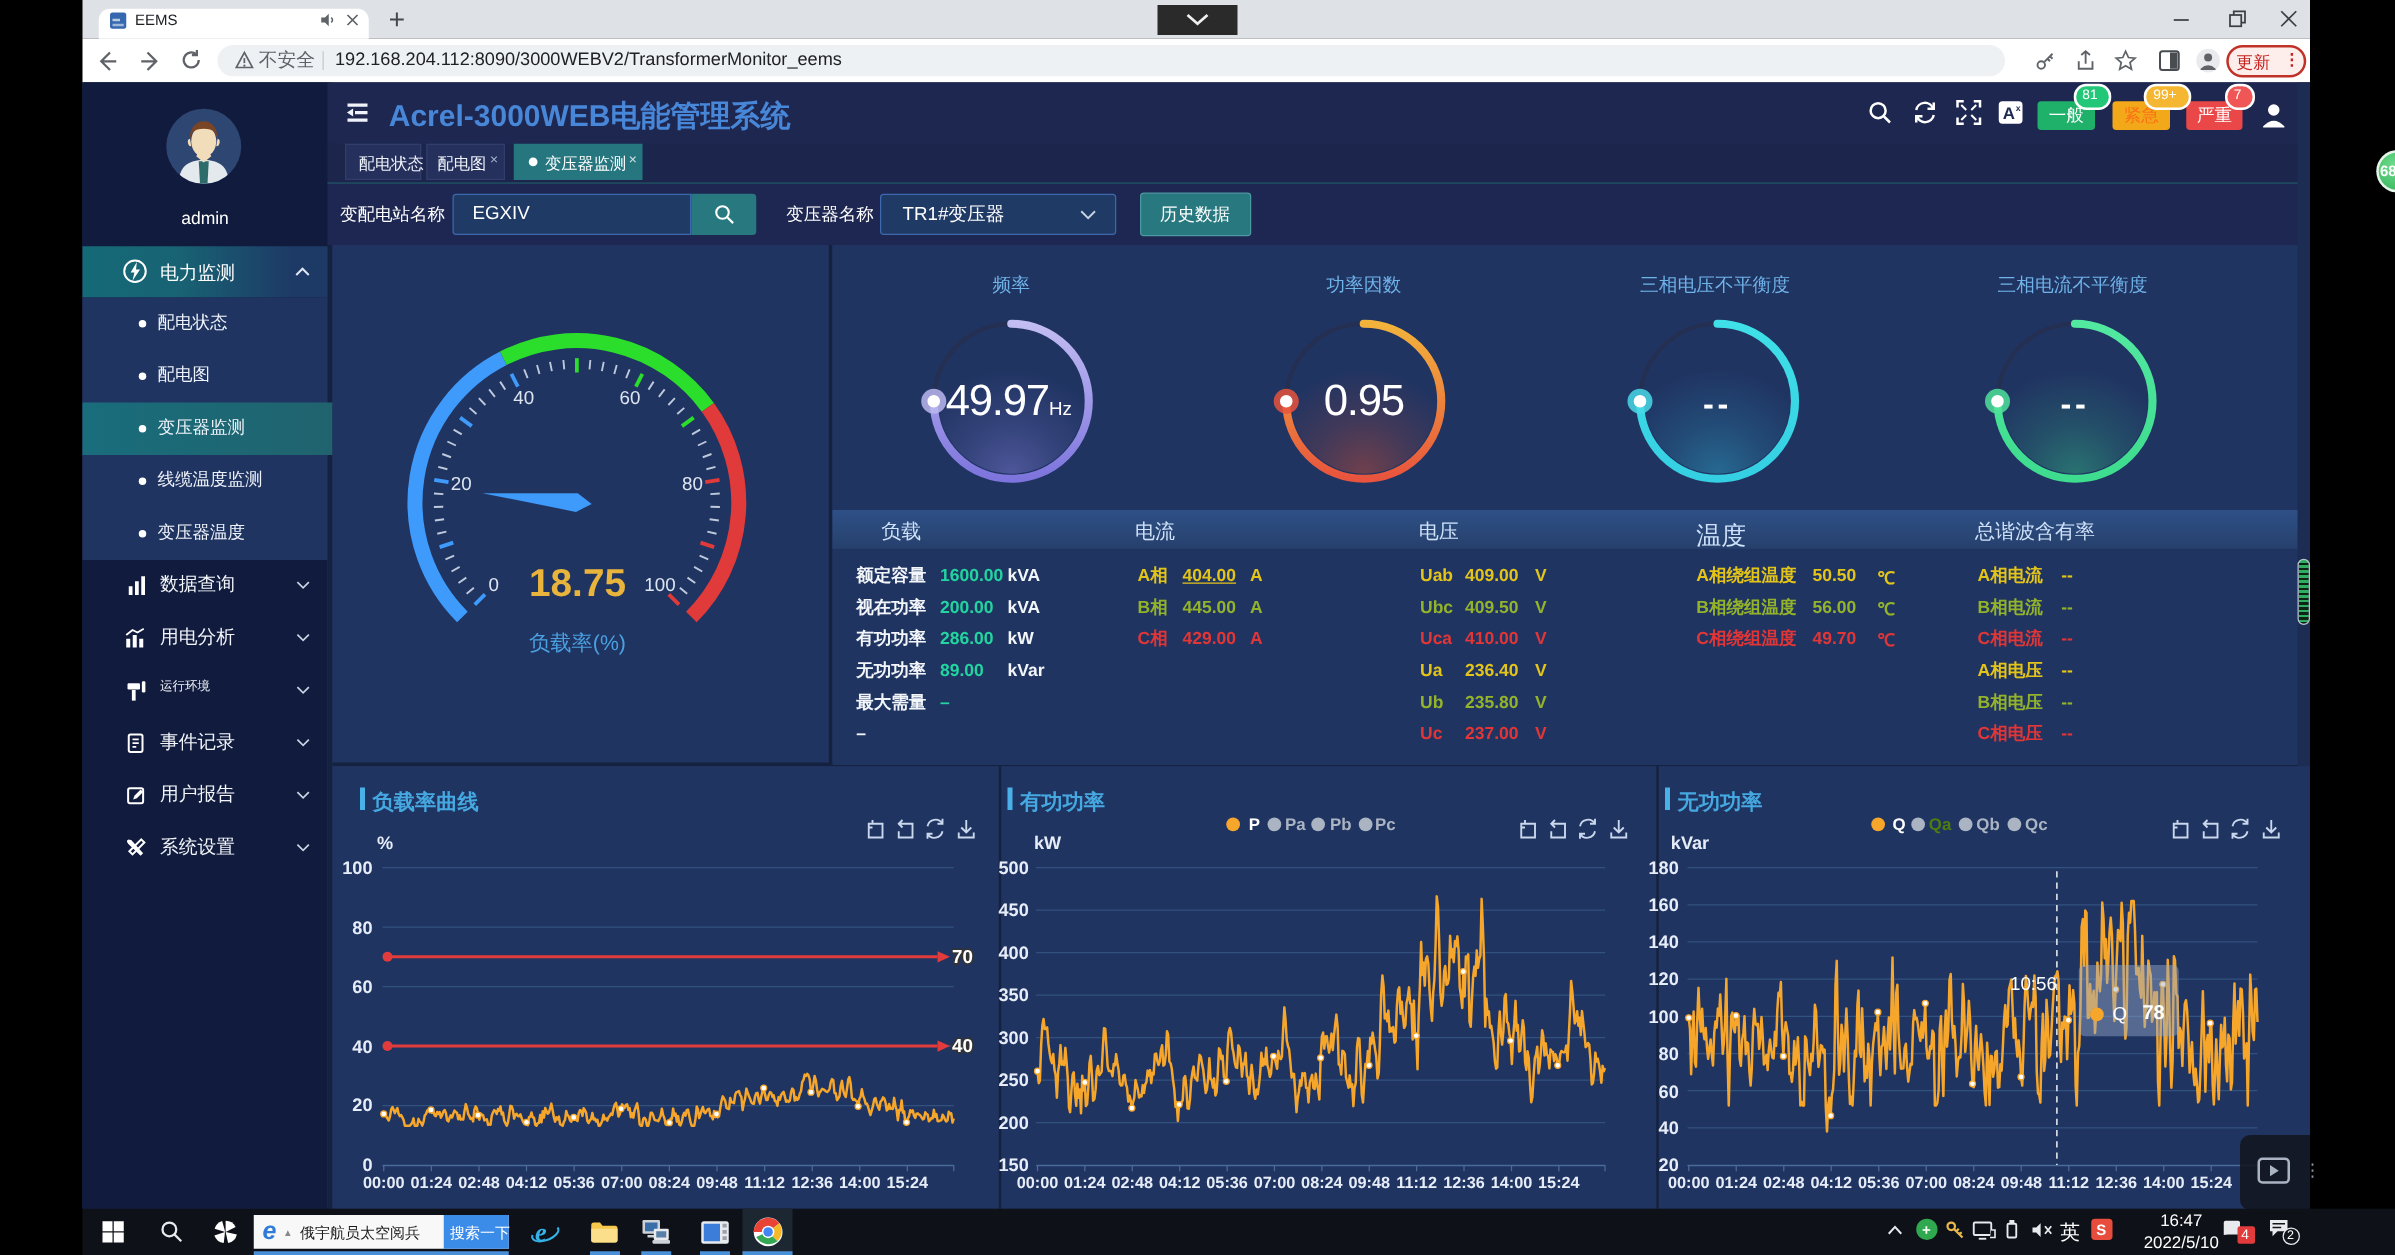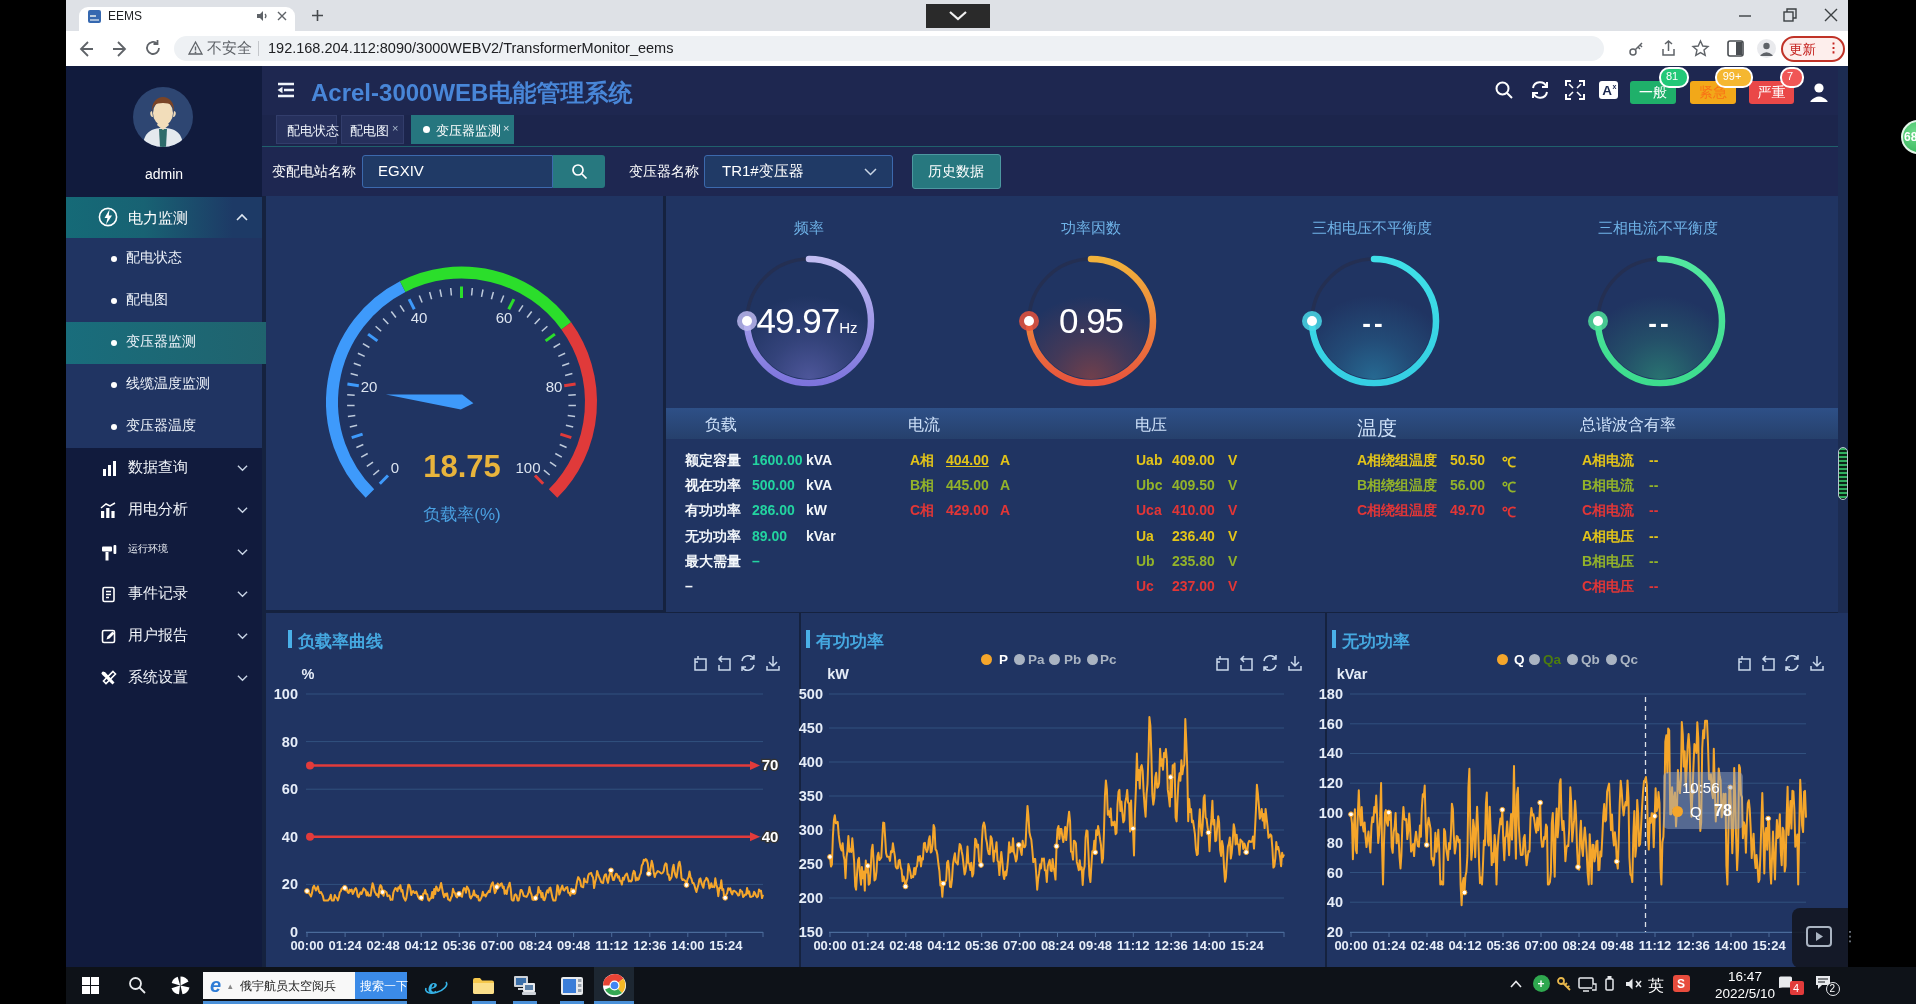--- a/index.html
+++ b/index.html
@@ -391,21 +391,21 @@
 <div class="abs" style="left:666px;top:408px;width:1182px;height:31px;background:linear-gradient(180deg,#2e5087,#26406c);"></div>
 <div class="tx" style="left:685px;top:415px;font-size:16px;color:#cfe2fa;margin-left:20px;">负载</div>
 <div class="tx" style="left:908px;top:415px;font-size:16px;color:#cfe2fa;">电流</div>
 <div class="tx" style="left:1135px;top:415px;font-size:16px;color:#cfe2fa;">电压</div>
 <div class="tx" style="left:1357px;top:415px;font-size:20px;color:#cfe2fa;">温度</div>
 <div class="tx" style="left:1580px;top:415px;font-size:16px;color:#cfe2fa;">总谐波含有率</div>
 <div class="tx" style="left:685px;top:452px;font-size:14px;color:#f2f6fa;font-weight:bold;">额定容量</div>
 <div class="tx" style="left:752px;top:452px;font-size:14px;color:#23d4a0;font-weight:bold;">1600.00</div>
 <div class="tx" style="left:806px;top:452px;font-size:14px;color:#f2f6fa;font-weight:bold;">kVA</div>
 <div class="tx" style="left:685px;top:477px;font-size:14px;color:#f2f6fa;font-weight:bold;">视在功率</div>
-<div class="tx" style="left:752px;top:477px;font-size:14px;color:#23d4a0;font-weight:bold;">500.00</div>
+<div class="tx" style="left:752px;top:477px;font-size:14px;color:#23d4a0;font-weight:bold;">200.00</div>
 <div class="tx" style="left:806px;top:477px;font-size:14px;color:#f2f6fa;font-weight:bold;">kVA</div>
 <div class="tx" style="left:685px;top:502px;font-size:14px;color:#f2f6fa;font-weight:bold;">有功功率</div>
 <div class="tx" style="left:752px;top:502px;font-size:14px;color:#23d4a0;font-weight:bold;">286.00</div>
 <div class="tx" style="left:806px;top:502px;font-size:14px;color:#f2f6fa;font-weight:bold;">kW</div>
 <div class="tx" style="left:685px;top:528px;font-size:14px;color:#f2f6fa;font-weight:bold;">无功功率</div>
 <div class="tx" style="left:752px;top:528px;font-size:14px;color:#23d4a0;font-weight:bold;">89.00</div>
 <div class="tx" style="left:806px;top:528px;font-size:14px;color:#f2f6fa;font-weight:bold;">kVar</div>
 <div class="tx" style="left:685px;top:553px;font-size:14px;color:#f2f6fa;font-weight:bold;">最大需量</div>
 <div class="tx" style="left:752px;top:553px;font-size:14px;color:#23d4a0;font-weight:bold;">–</div>
 <div class="tx" style="left:685px;top:578px;font-size:14px;color:#f2f6fa;font-weight:bold;">–</div>
@@ -679,21 +679,21 @@
 <div class="tx" style="left:1100px;top:652px;font-size:13.5px;font-weight:bold;color:#aab4c2;">Pc</div>
 <div class="abs" style="left:1497px;top:654px;width:11px;height:11px;border-radius:6px;background:#f5a62b;"></div>
 <div class="tx" style="left:1514px;top:652px;font-size:13.5px;font-weight:bold;color:#fff;">Q</div>
 <div class="abs" style="left:1529px;top:654px;width:11px;height:11px;border-radius:6px;background:#aab4c2;"></div>
 <div class="tx" style="left:1543px;top:652px;font-size:13.5px;font-weight:bold;color:#4d7c0f;">Qa</div>
 <div class="abs" style="left:1567px;top:654px;width:11px;height:11px;border-radius:6px;background:#aab4c2;"></div>
 <div class="tx" style="left:1581px;top:652px;font-size:13.5px;font-weight:bold;color:#aab4c2;">Qb</div>
 <div class="abs" style="left:1606px;top:654px;width:11px;height:11px;border-radius:6px;background:#aab4c2;"></div>
 <div class="tx" style="left:1620px;top:652px;font-size:13.5px;font-weight:bold;color:#aab4c2;">Qc</div>
 <div class="abs" style="left:1663px;top:772px;width:80px;height:57px;background:rgba(150,170,205,0.45);border-radius:5px;"></div>
-<div class="tx" style="left:1682px;top:779px;font-size:15px;color:#fff;">10:56</div>
+<div class="tx" style="left:1608px;top:779px;font-size:15px;color:#fff;">10:56</div>
 <div class="abs" style="left:1672px;top:806px;width:11px;height:11px;border-radius:6px;background:#f5a62b;"></div>
 <div class="tx" style="left:1690px;top:803px;font-size:15px;color:#fff;">Q</div>
 <div class="tx" style="left:1714px;top:802px;font-size:16px;font-weight:bold;color:#fff;">78</div>
 <div class="abs" style="left:1792px;top:908px;width:56px;height:60px;background:rgba(18,22,32,0.88);border-radius:8px 0 0 8px;"></div>
 <svg style="left:1806px;top:926px" width="26" height="24" viewBox="0 0 26 24">
 <rect x="1" y="1" width="24" height="19" rx="3" fill="none" stroke="#aab4c2" stroke-width="2"></rect>
 <path d="M10 6 L17 10.5 L10 15 Z" fill="#aab4c2"></path>
   </svg>
 <div class="tx" style="left:1843px;top:928px;font-size:14px;color:#8a94a2;">⋮</div>
 <div class="abs" style="left:1901px;top:120px;width:34px;height:34px;border-radius:17px;background:radial-gradient(circle at 40% 35%,#6fdc8c,#2faf55);border:2px solid rgba(255,255,255,0.85);box-sizing:border-box;"></div>

